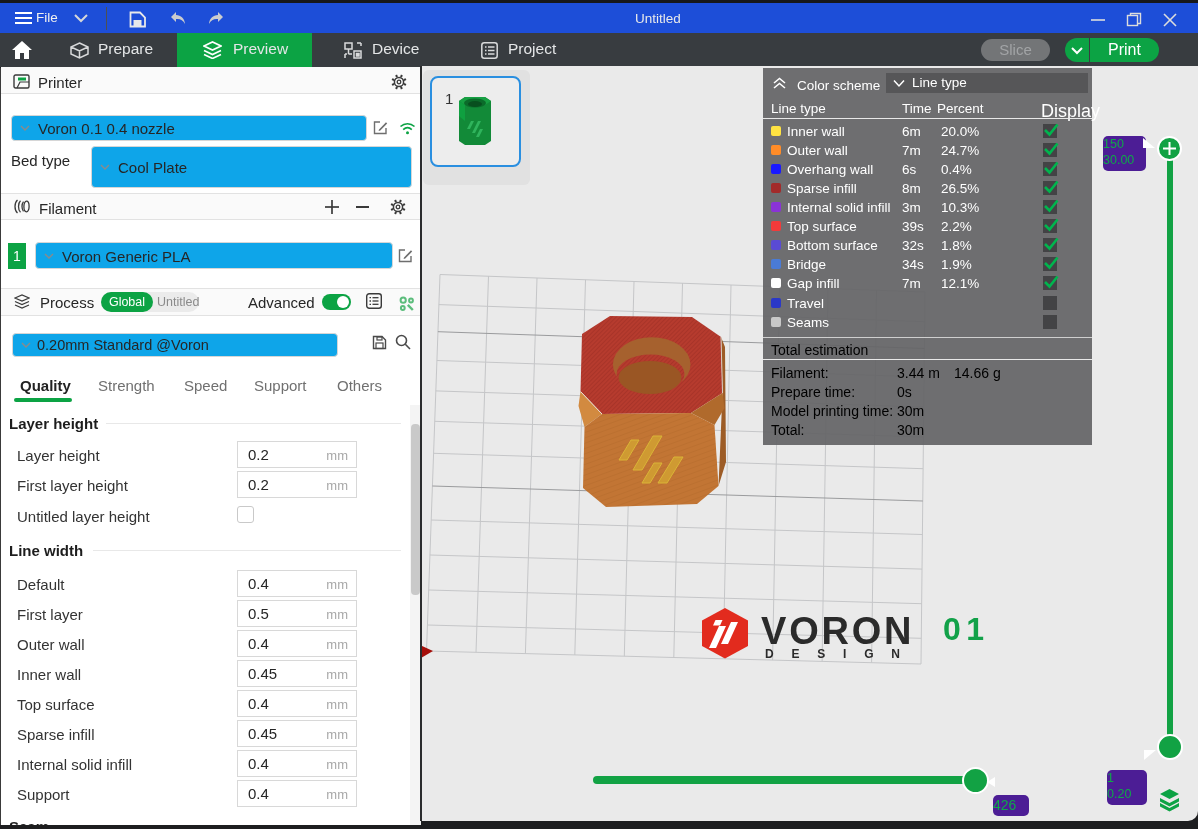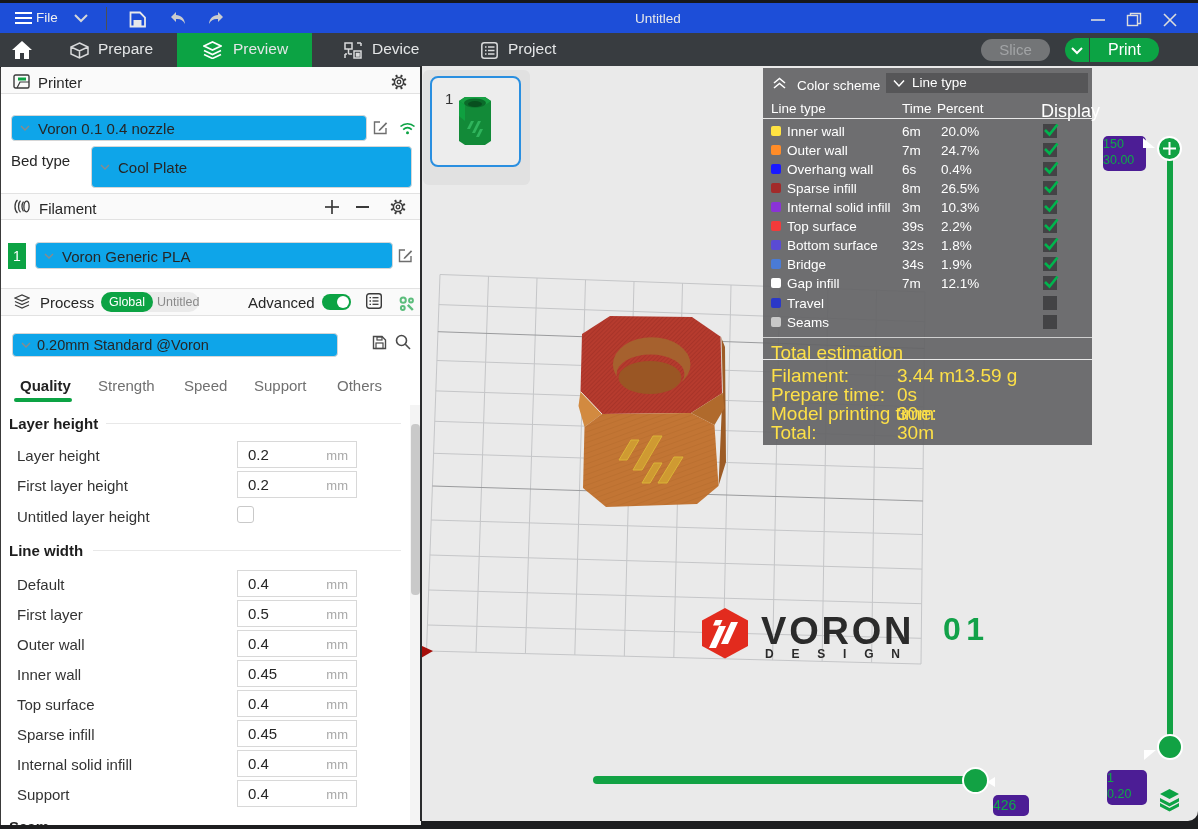--- a/index.html
+++ b/index.html
@@ -30,21 +30,21 @@
 
 #vp{position:absolute;left:421px;top:66px;width:777px;height:755px;background:#eaeaea;border-radius:0 0 10px 0;overflow:hidden;}
 
 #legend{position:absolute;left:342px;top:2px;width:329px;height:377px;background:rgba(100,100,102,0.93);color:#fff;}
 .lrow{position:absolute;left:0;width:329px;height:19px;}
 .lsq{position:absolute;left:8px;top:4px;width:10px;height:10px;border-radius:2px;}
 .lname{position:absolute;left:24px;top:2px;font-size:13.5px;color:#fff;}
 .ltime{position:absolute;left:139px;top:2px;font-size:13.5px;}
 .lpct{position:absolute;left:178px;top:2px;font-size:13.5px;}
 .lchk{position:absolute;left:280px;top:2px;width:14px;height:14px;background:#434345;}
-.testrow{position:absolute;font-size:19px;color:#fde047;}
+.testrow{position:absolute;font-size:14px;color:#000000;}
 
 .slab{position:absolute;background:#4c1d95;border-radius:5px;color:#0fa84a;text-align:left;font-size:12.5px;line-height:16px;margin-top:23px;}
 </style></head><body>
 <div id="app">
 
   <div id="titlebar">
     <svg class="ic" style="left:15px;top:8px" width="17" height="14" viewBox="0 0 17 14">
         <g stroke="#fff" stroke-width="2">
           <line x1="0" y1="2" x2="17" y2="2"></line>
           <line x1="0" y1="7" x2="17" y2="7"></line>
@@ -548,21 +548,21 @@
             <div class="lsq" style="background:#c8c8c8"></div>
             <span class="lname">Seams</span>
             <div class="lchk"></div>
           </div>
         </div>
       <div class="abs" style="left:0;top:269px;width:329px;height:1px;background:#cfcfcf;"></div>
         <span class="testrow" style="left:8px;top:274px;">Total estimation</span>
       <div class="abs" style="left:0;top:291px;width:329px;height:1px;background:#e8e8e8;"></div>
       <span class="testrow" style="left:8px;top:297px;">Filament:</span>
         <span class="testrow" style="left:134px;top:297px;">3.44 m</span>
-        <span class="testrow" style="left:191px;top:297px;">13.59 g</span>
+        <span class="testrow" style="left:191px;top:297px;">14.66 g</span>
       <span class="testrow" style="left:8px;top:316px;">Prepare time:</span>
         <span class="testrow" style="left:134px;top:316px;">0s</span>
       <span class="testrow" style="left:8px;top:335px;">Model printing time:</span>
         <span class="testrow" style="left:134px;top:335px;">30m</span>
       <span class="testrow" style="left:8px;top:354px;">Total:</span>
         <span class="testrow" style="left:134px;top:354px;">30m</span>
     </div>
 
     <div class="abs" style="left:745.5px;top:82px;width:6px;height:600px;background:#12a244;"></div>
     <div class="abs" style="left:736px;top:70px;width:25px;height:25px;border-radius:13px;background:#12a244;border:2.5px solid #fff;"></div>

